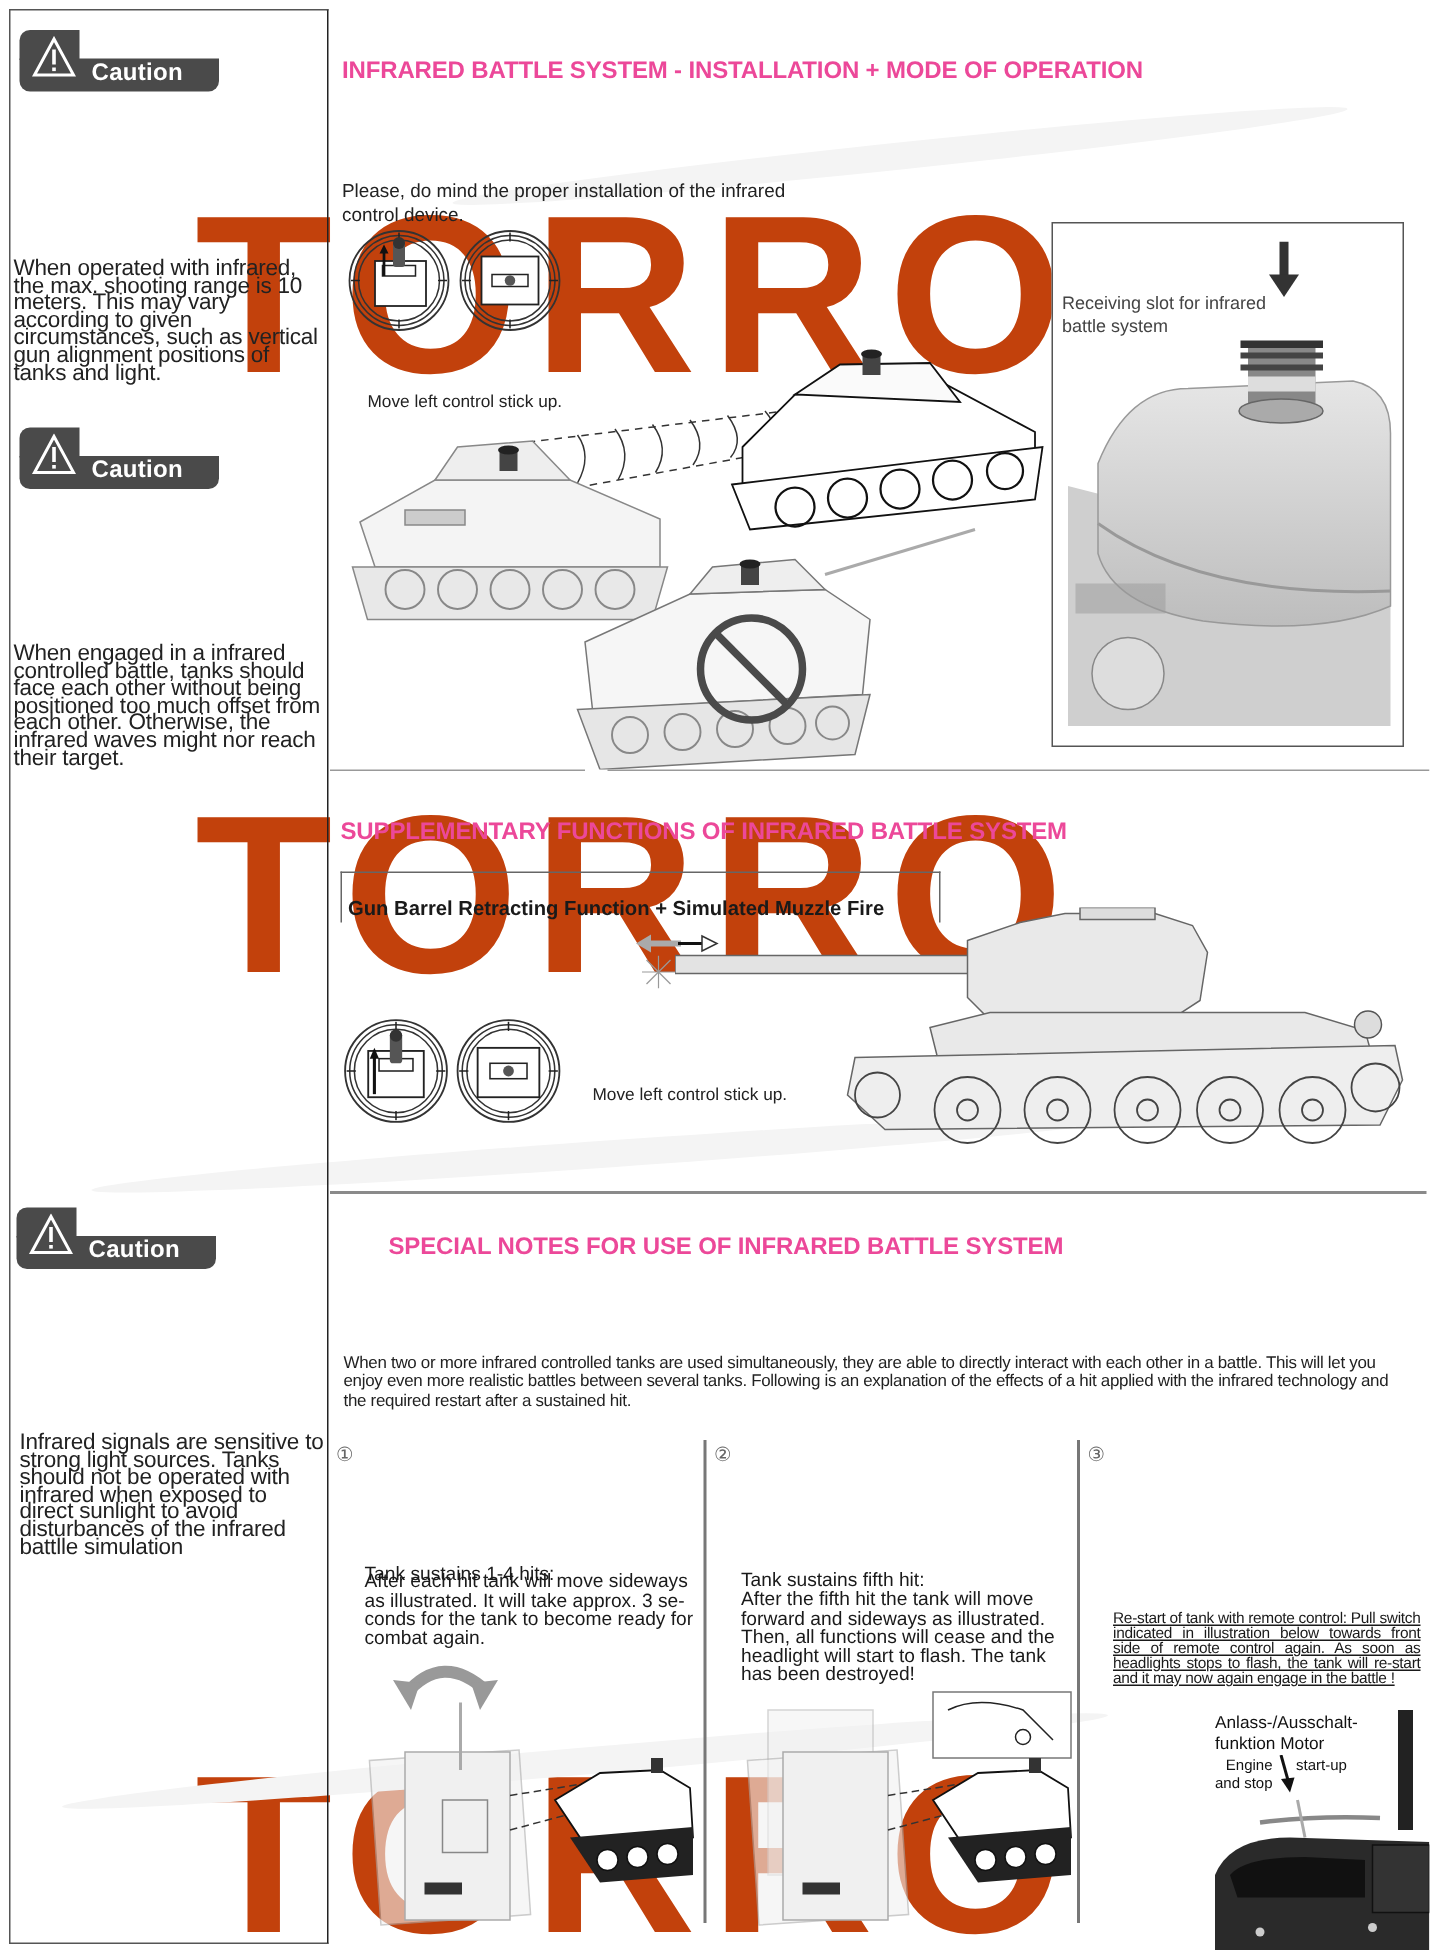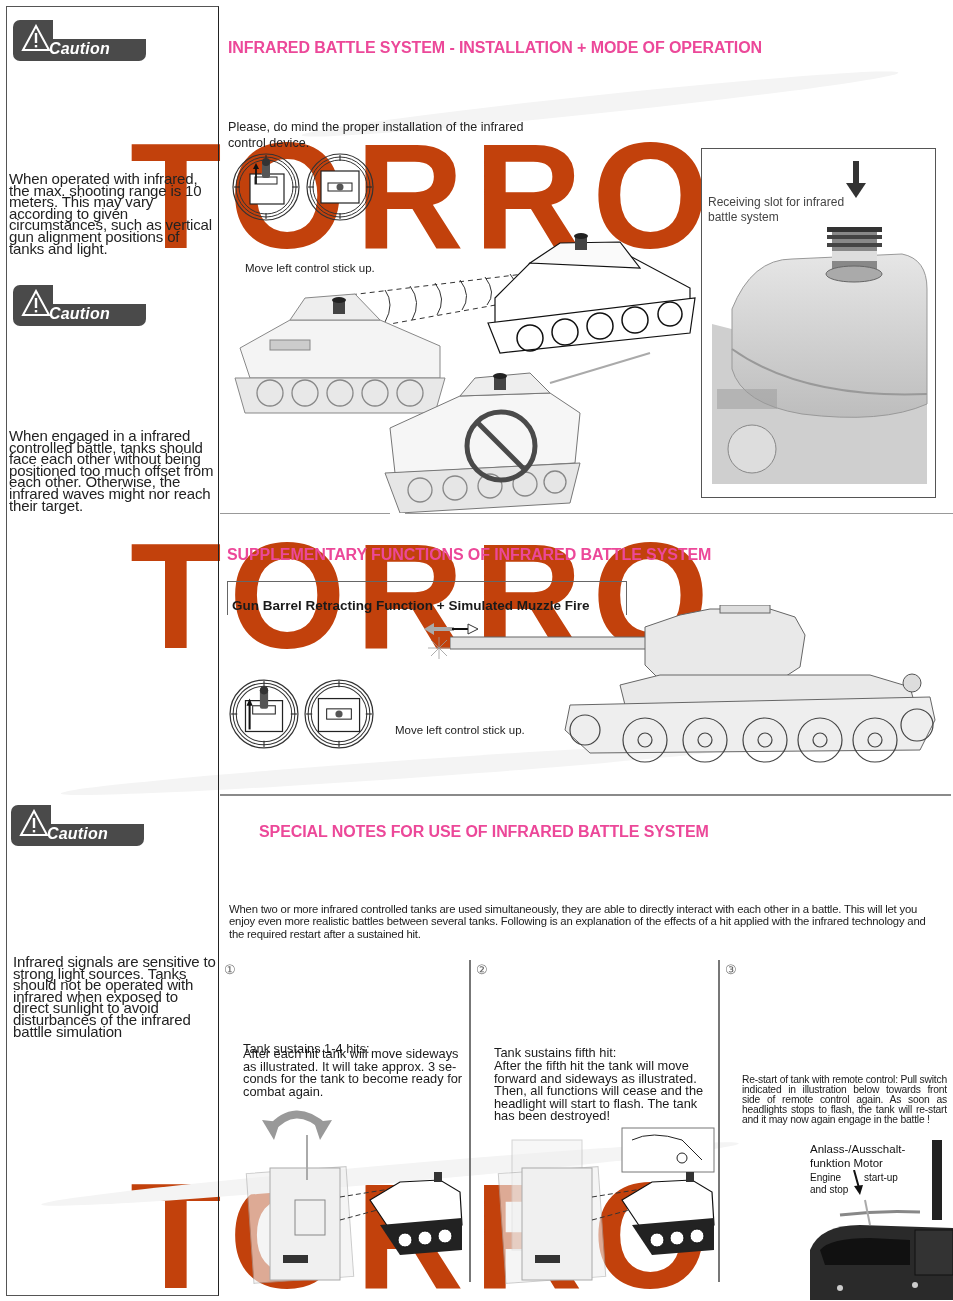--- a/index.html
+++ b/index.html
@@ -7,21 +7,21 @@
   body { position: relative; font-family: "Liberation Sans", sans-serif; color: #1a1a1a; }
 
   .watermark { position: absolute; color: #c2410c; font-family: "Liberation Sans", sans-serif; font-weight: bold; font-size: 150px; letter-spacing: 10px; z-index: 0; user-select: none; }
   .wm-swoosh { position: absolute; height: 18px; background: #f4f4f4; border-radius: 50%; z-index: 0; }
 
   .sidebar { position: absolute; left: 6px; top: 6px; width: 213px; height: 1290px; border: 1.5px solid #555; border-right: 1.5px solid #222; background: transparent; z-index: 2; }
   .caution-badge { position: absolute; left: 7px; height: 41px; width: 133px; z-index: 3; }
   .caution-badge .top { position: absolute; left: 0; top: 0; width: 40px; height: 20px; background: #4a4a4a; border-radius: 7px 0 0 0; }
   .caution-badge .body { position: absolute; left: 0; top: 19px; width: 133px; height: 22px; background: #4a4a4a; border-radius: 0 0 7px 7px; }
   .caution-badge .tri { position: absolute; left: 8px; top: 4px; width: 30px; height: 30px; }
-  .caution-badge .lbl { position: absolute; left: 36px; top: 20px; color: #fff; font-weight: bold; font-size: 16px; letter-spacing: 0.2px; font-style: italic; }
+  .caution-badge .lbl { position: absolute; left: 48px; top: 20px; color: #fff; font-weight: bold; font-size: 16px; letter-spacing: 0.2px; }
   .side-text { position: absolute; left: 9px; width: 205px; font-size: 15px; line-height: 11.6px; color: #222; letter-spacing: -0.15px; z-index: 3; }
 
   .h1 { position: absolute; font-weight: bold; font-size: 16px; color: #ec4899; letter-spacing: -0.1px; z-index: 3; white-space: nowrap; }
   .para { position: absolute; font-size: 12.6px; line-height: 15.5px; color: #222; z-index: 3; }
   .small-cap { position: absolute; font-size: 11.5px; color: #222; z-index: 3; white-space: nowrap; }
 
   .hr { position: absolute; height: 2px; background: #8a8a8a; z-index: 2; }
   .vr { position: absolute; width: 2px; background: #777; z-index: 2; }
 
   .photo-box { position: absolute; left: 701px; top: 148px; width: 235px; height: 350px; border: 1.5px solid #555; background: #fff; z-index: 3; overflow: hidden; }
@@ -298,21 +298,21 @@
 
 <div class="step-num" style="left:224px;top:962px;">①</div>
 <div class="step-text" style="left:243px;top:1043px;">Tank sustains 1-4 hits:</div>
 <div class="step-text" style="left:243px;top:1048px;width:222px;">After each hit tank will move sideways as illustrated.  It will take approx. 3 se-conds for the tank to become ready for combat again.</div>
 
 <div class="step-num" style="left:476px;top:962px;">②</div>
 <div class="step-text" style="left:494px;top:1047px;">Tank sustains fifth hit:</div>
 <div class="step-text" style="left:494px;top:1060px;width:224px;">After the fifth hit the tank will move forward and sideways as illustrated. Then, all functions will cease and the headlight will start to flash. The tank has been destroyed!</div>
 
 <div class="step-num" style="left:725px;top:962px;">③</div>
-<div class="step3-text" style="left:742px;top:1075px;width:205px;">Re-start of tank with remote control: Pull switch indicated in illustration below towards front side of remote control again. As soon as headlights stops to flash, the tank will re-start and it may now again engage in the battle !</div>
+<div class="step3-text" style="left:742px;top:1075px;width:205px;text-decoration:underline;">Re-start of tank with remote control: Pull switch indicated in illustration below towards front side of remote control again. As soon as headlights stops to flash, the tank will re-start and it may now again engage in the battle !</div>
 
 <svg class="abs" style="left:240px;top:1100px;" width="225" height="185" viewBox="0 0 225 185">
   <path d="M30 30 Q55 0 85 28" fill="none" stroke="#999" stroke-width="8"></path>
   <path d="M22 20 L34 40 L40 22 Z" fill="#999"></path>
     <path d="M92 20 L80 40 L74 22 Z" fill="#999"></path>
   <g stroke="#aaa" fill="#f0f0f0" stroke-width="1">
     <rect x="10" y="70" width="100" height="110" transform="rotate(-4 60 125)" opacity="0.6"></rect>
     <rect x="30" y="68" width="70" height="112"></rect>
   </g>
   <line x1="67" y1="35" x2="67" y2="80" stroke="#aaa" stroke-width="2"></line>
@@ -367,21 +367,21 @@
   <path d="M10 110 Q20 98 60 98 L100 100 L100 125 L15 125 Z" fill="#111"></path>
   <rect x="105" y="90" width="38" height="45" fill="#333" stroke="#111"></rect>
   <circle cx="30" cy="148" r="3" fill="#ccc"></circle>
     <circle cx="105" cy="145" r="3" fill="#ccc"></circle>
   <line x1="55" y1="60" x2="60" y2="85" stroke="#aaa" stroke-width="2"></line>
 </svg>
 <div class="remote-caption" style="left:810px;top:1143px;font-size:11.5px;line-height:13.5px;">
   <div>Anlass-/Ausschalt-</div>
   <div>funktion Motor</div>
 </div>
-<div class="remote-caption" style="left:810px;top:1172px;font-size:10px;line-height:12px;">
+<div class="remote-caption" style="left:810px;top:1172px;font-size:10px;line-height:12px;text-align:right;">
   <div>Engine</div>
   <div>and stop</div>
 </div>
 <svg class="abs" style="left:852px;top:1170px;z-index:5;" width="12" height="26" viewBox="0 0 12 26">
     <line x1="2" y1="0" x2="7" y2="18" stroke="#111" stroke-width="2"></line>
     <path d="M2 16 L11 15 L8 25 Z" fill="#111"></path>
   </svg>
 <div class="remote-caption" style="left:864px;top:1172px;font-size:10px;">start-up</div>
 
 </body></html>

